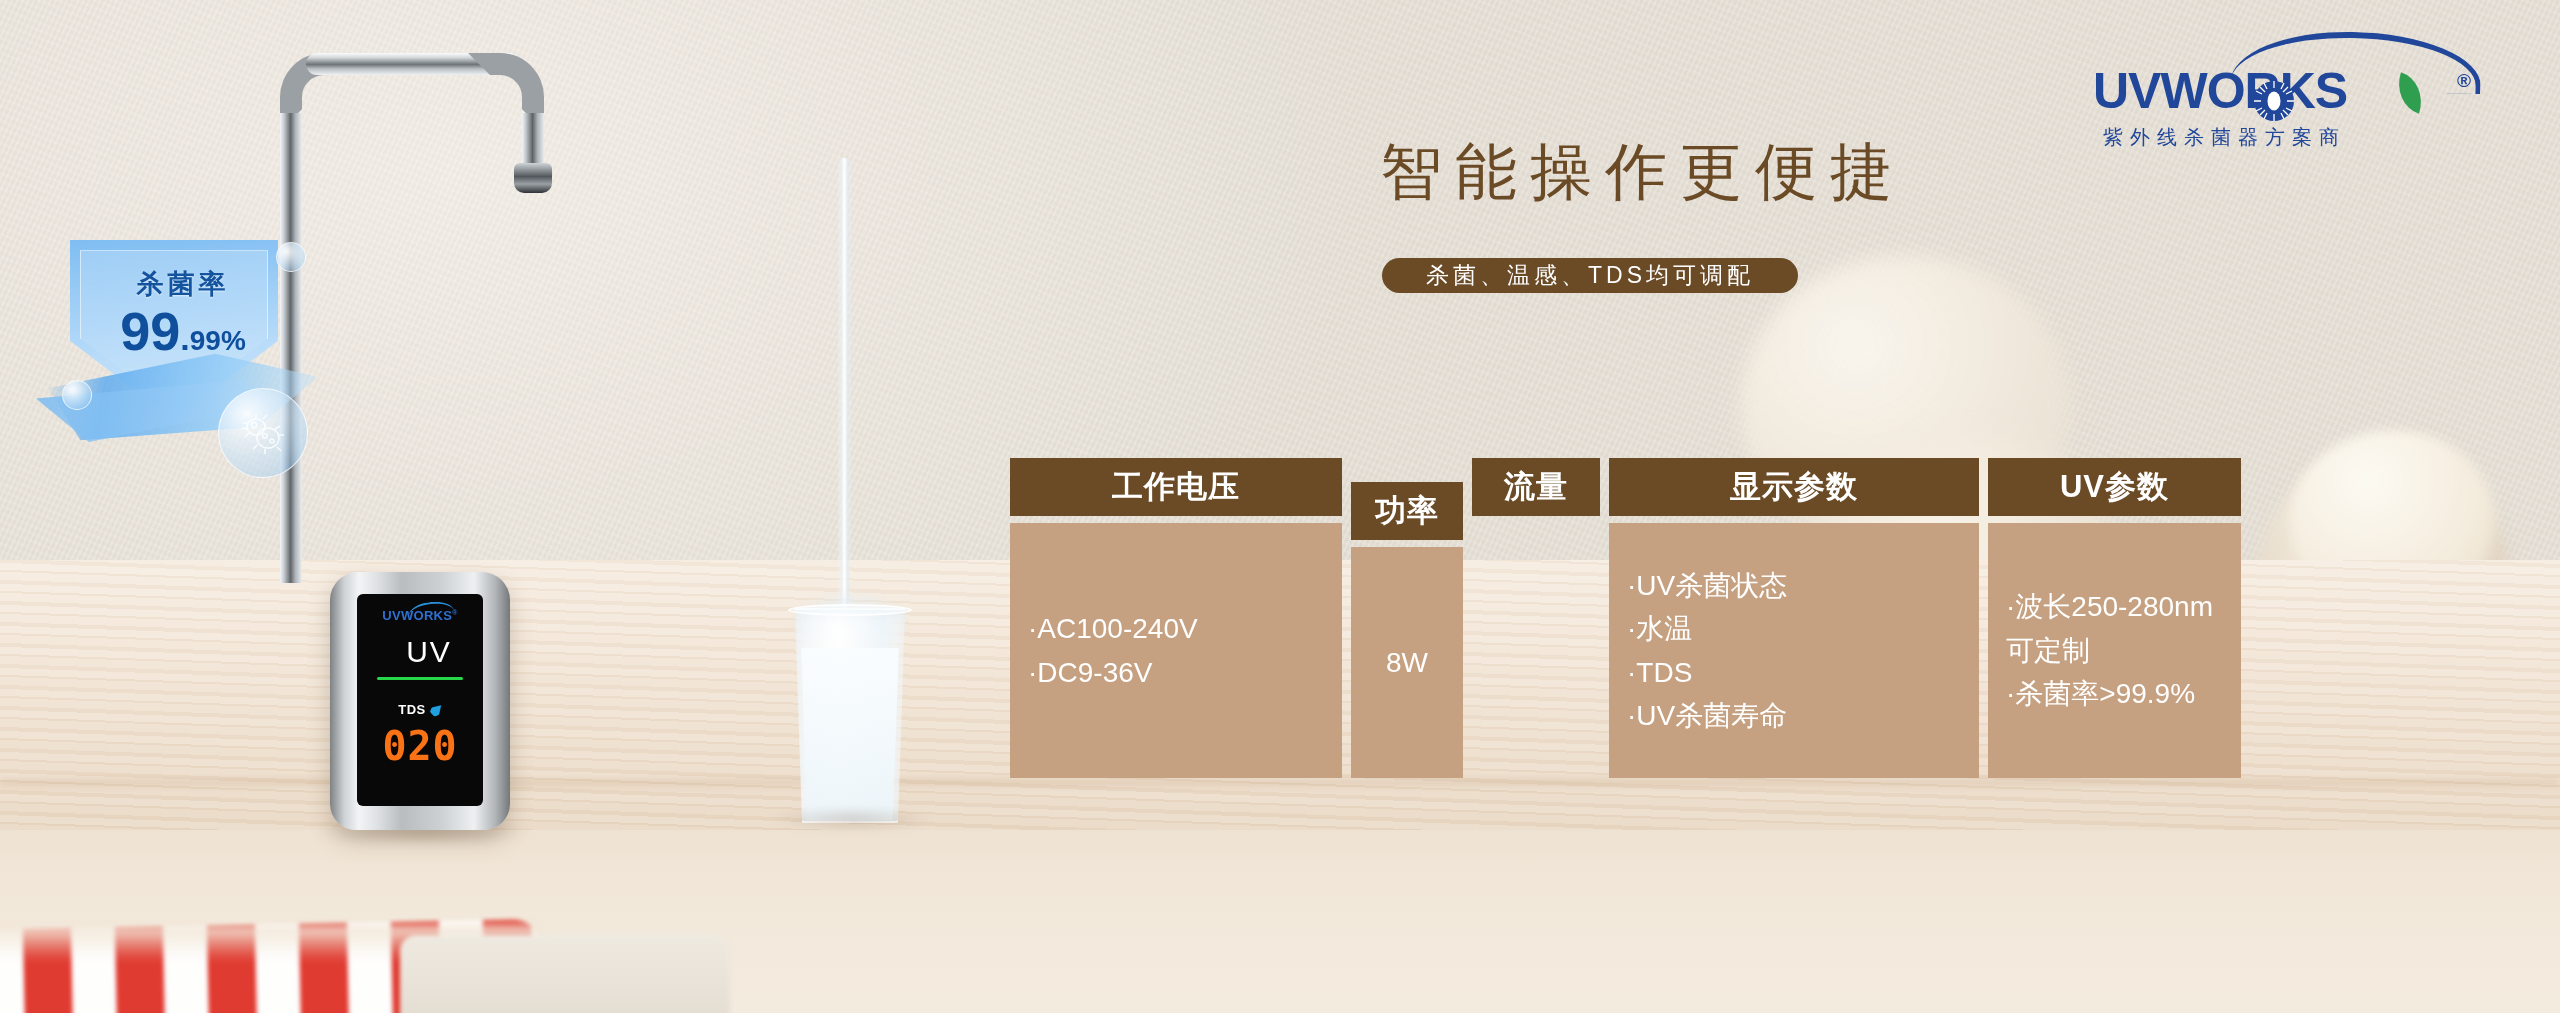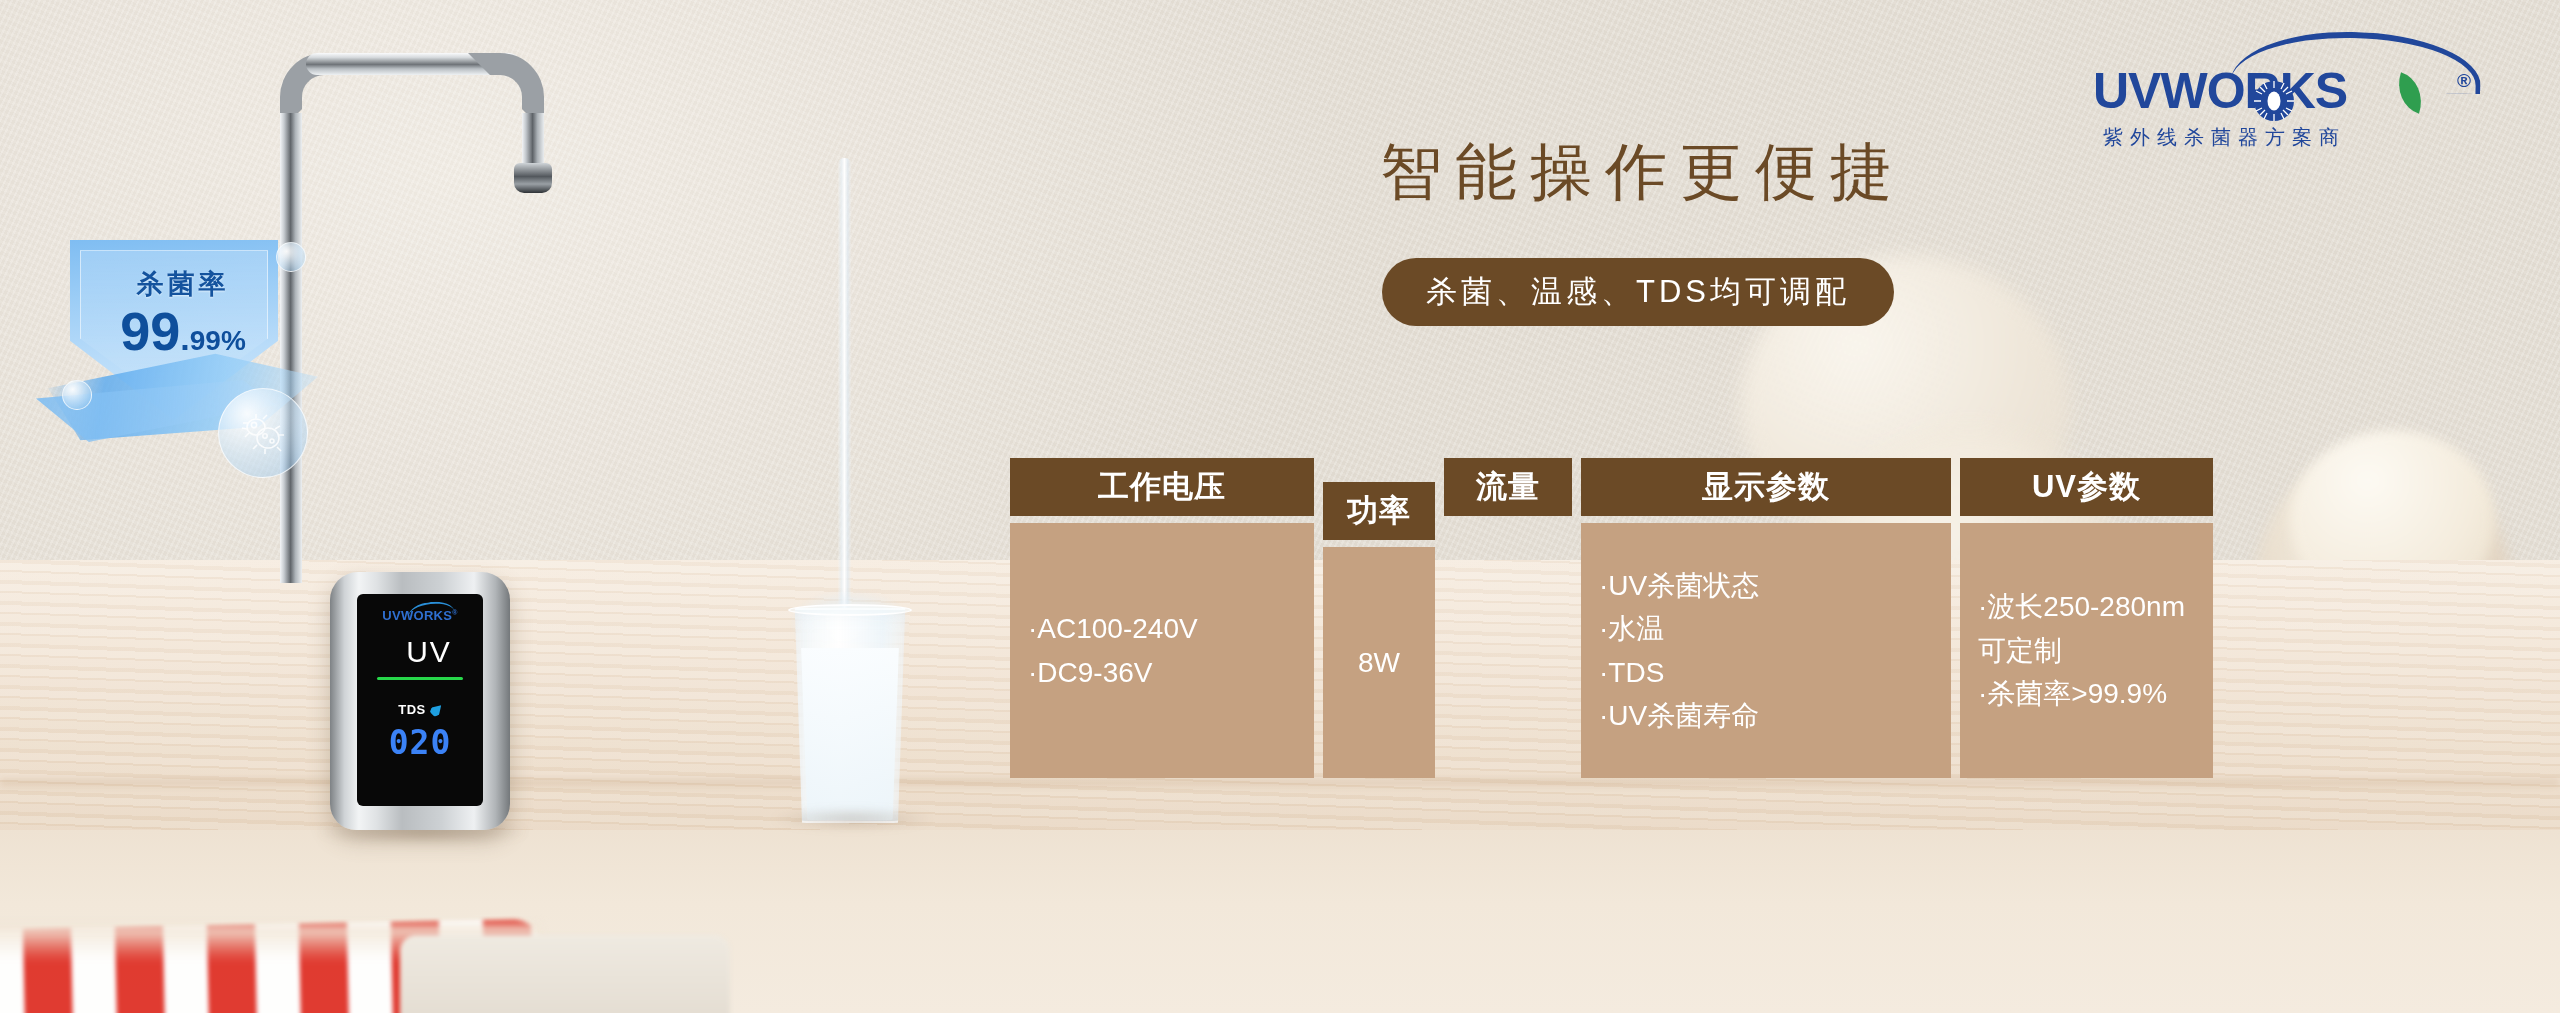--- a/index.html
+++ b/index.html
@@ -225,21 +225,21 @@
     display:flex; align-items:center; gap:5px; margin-top:22px;text-align:right;
   }
   .dev-tds{ color:#ffffff; font-size:13px; font-weight:bold; letter-spacing:.5px; }
   .drop{
     width:11px; height:14px; background:#1e9fe0;
     border-radius:50% 50% 50% 50% / 68% 68% 32% 32%;
     transform:rotate(45deg) scale(.95);
     clip-path:polygon(50% 0,100% 62%,82% 96%,18% 96%,0 62%);
   }
   .dev-digits{
-    color:#3b82f6; font-size:33px; margin-top:6px; letter-spacing:1px;
+    color:#f97316; font-size:40px; margin-top:6px; letter-spacing:1px;
     font-family:"DejaVu Sans Mono","Liberation Mono",monospace; font-weight:bold;
   }
   .device-shadow{
     position:absolute; left:318px; top:820px; width:210px; height:24px;
     background:radial-gradient(ellipse at 50% 50%, rgba(110,85,62,.32) 0%, rgba(110,85,62,0) 72%);
     filter:blur(5px);
   }
 
   
   .badge{ position:absolute; left:48px; top:230px; width:270px; height:230px; }
@@ -297,22 +297,22 @@
   
   .headline{
     position:absolute; left:1380px; top:130px;
     font-size:62px; color:#6b4a26; letter-spacing:13px;
     font-family:"Liberation Serif","DejaVu Serif",serif;
     white-space:nowrap;
   }
   .pill{
     position:absolute; left:1382px; top:258px;
     background:#6b4a26; color:#ffffff;
-    border-radius:38px; padding:13px 44px;
-    font-size:31px; letter-spacing:4px; white-space:nowrap;
+    border-radius:38px; padding:2px 44px;
+    font-size:23px; letter-spacing:4px; white-space:nowrap;
     font-family:"Liberation Sans",sans-serif;
   }
 
   
   .logo{ position:absolute; left:2085px; top:36px; width:400px; height:120px; }
   .logo-wordmark{
     position:absolute; left:8px; top:26px;
     font-size:50px; font-weight:bold; color:#21479b;
     letter-spacing:-1px; font-family:"Liberation Sans",sans-serif;
   }
@@ -356,21 +356,21 @@
   .spec-body{
     background:#c5a181; color:#ffffff;
     flex:1;
     display:flex; flex-direction:column; justify-content:center;
     font-size:28px; line-height:1.55;
   }
   .spec-body.center{ align-items:center; }
   .spec-body.left{ align-items:flex-start; padding-left:18px; }
   .spec-body .line{ white-space:nowrap; }
 
-  .col-voltage{ width:304px; }
+  .col-voltage{ width:332px; }
   .col-power{   width:112px;margin-top:24px;  }
   .col-flow{    width:128px; }
   .col-display{ width:370px; }
   .col-uv{      width:253px; }
 </style>
 </head>
 <body>
 
 <div id="scene">
 

